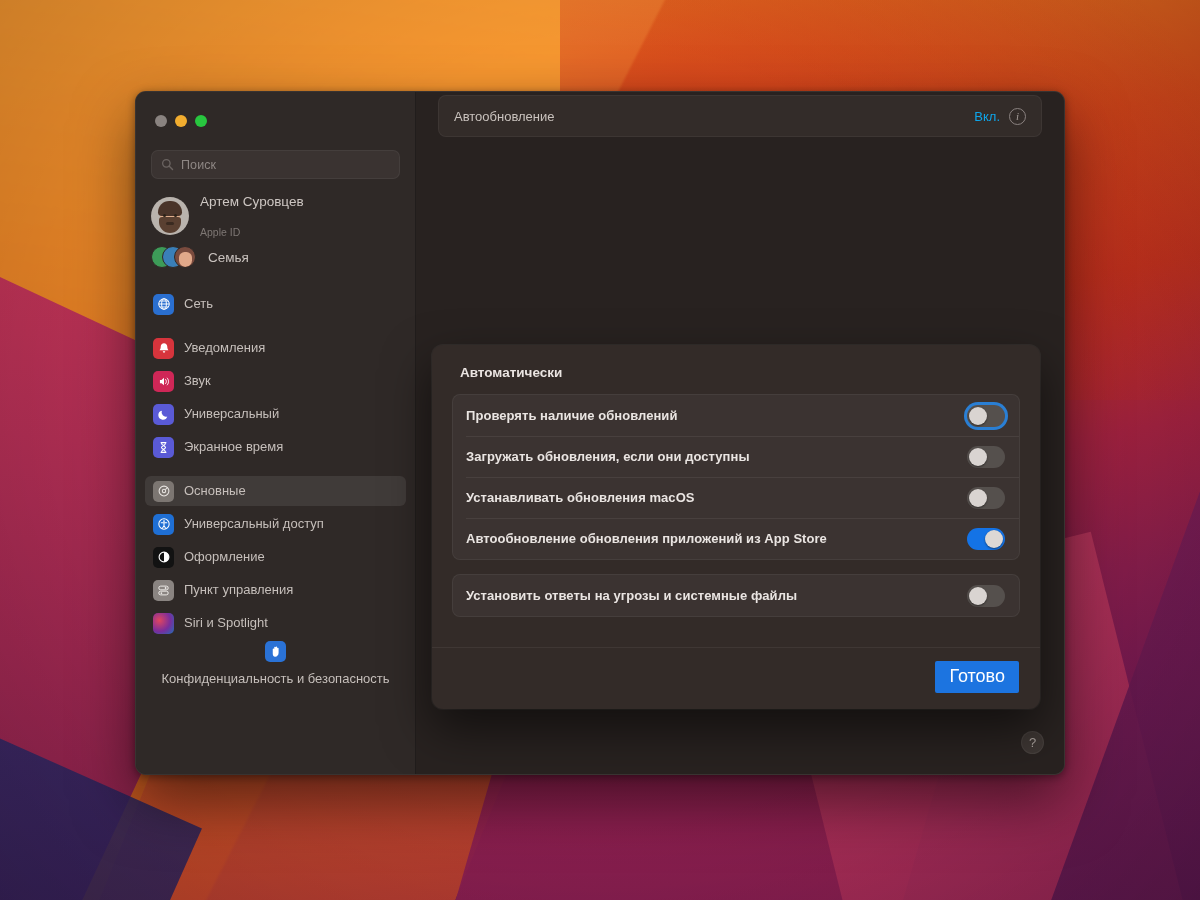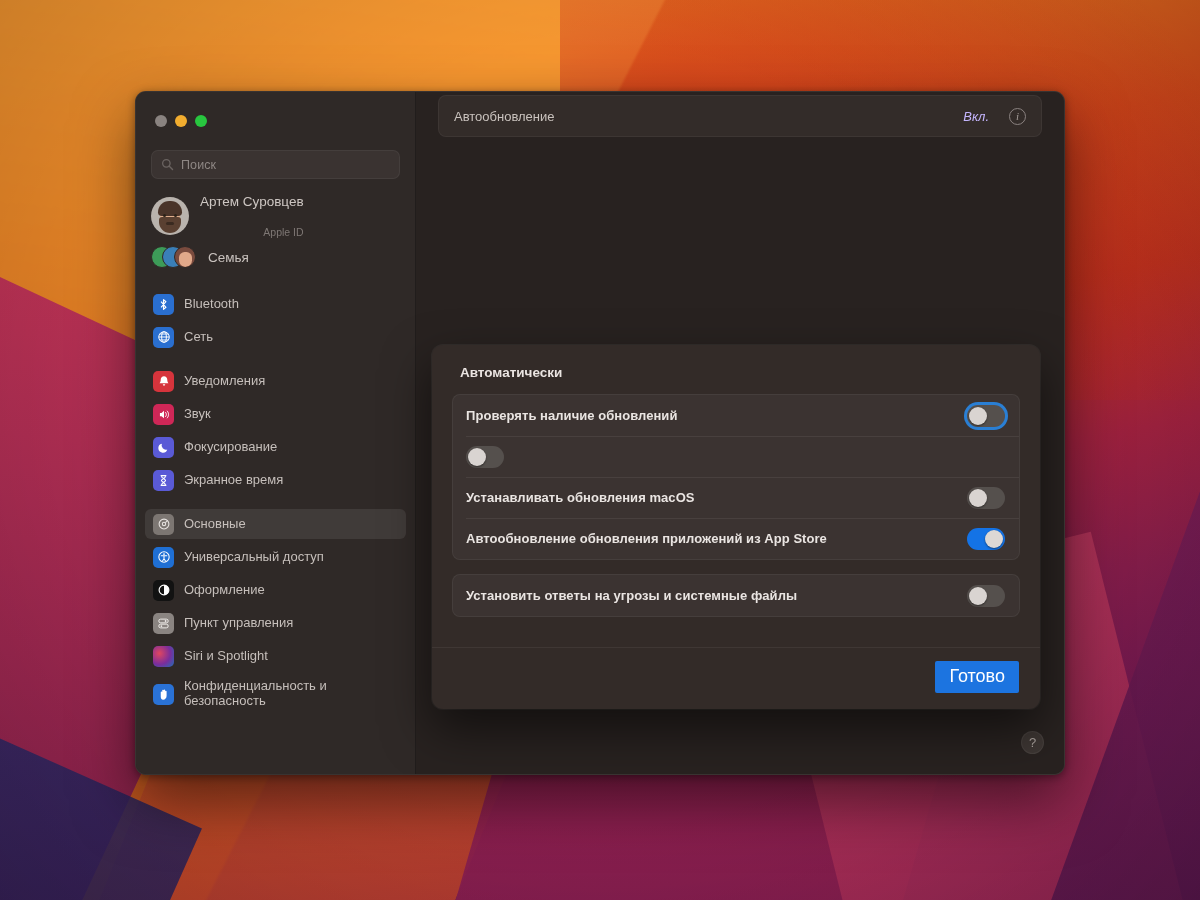--- a/index.html
+++ b/index.html
@@ -146,21 +146,21 @@
   .av-face { position: absolute; left: 9px; top: 11px; width: 20px; height: 22px;
     background: #e0ae8c; border-radius: 9px 9px 10px 10px; }
   .av-beard { position: absolute; left: 8px; top: 20px; width: 22px; height: 16px;
     background: #5a4031; border-radius: 3px 3px 11px 11px; }
   .av-mouth { position: absolute; left: 15px; top: 25px; width: 8px; height: 3px;
     background: #3a2a20; border-radius: 2px; }
   .av-eyeL { position: absolute; left: 12px; top: 17px; width: 3px; height: 3px;
     background: #2b2118; border-radius: 50%; }
   .av-eyeR { position: absolute; left: 23px; top: 17px; width: 3px; height: 3px;
     background: #2b2118; border-radius: 50%; }
-  .acct-text { display: flex; flex-direction: column; gap: 17px; text-align: right; }
+  .acct-text { display: flex; flex-direction: column; gap: 17px; }
   .acct-name { font-size: 13.5px; color: #cdc6c2; }
   .acct-sub { font-size: 10.5px; color: #7e7774; }
 
   #family-row {
     display: flex; align-items: center; gap: 11px;
     padding-left: 6px; height: 36px; margin-top: 4px;
     border-radius: 6px;
   }
   .fam-stack { position: relative; width: 46px; height: 22px; flex: none; }
   .fam-dot { position: absolute; top: 0; width: 22px; height: 22px; border-radius: 50%;
@@ -173,21 +173,21 @@
   .fam-label { font-size: 13.5px; color: #c9c2be; }
 
   .sb-group { margin-top: 14px; }
 
   .sb-item {
     display: flex; align-items: center; gap: 10px;
     height: 30px; padding: 0 8px;
     border-radius: 6px;
     margin-bottom: 3px;
   }
-  .sb-item.two-line { height: 40px; align-items: center; }
+  .sb-item.two-line { height: 40px; align-items: center; flex-direction: column; }
   .sb-item.selected { background: rgba(255,255,255,.085); }
   .sb-label { font-size: 13px; color: #c6bfbb; line-height: 1.15; }
   .sb-icon {
     width: 21px; height: 21px; border-radius: 5px; flex: none;
     display: flex; align-items: center; justify-content: center;
     color: #fff;
   }
   .sb-icon svg { display: block; }
 
   
@@ -211,21 +211,21 @@
   #autoupdate-row {
     margin: 3px 22px 0 22px;
     height: 42px;
     border-radius: 8px;
     background: #332c29;
     border: 1px solid rgba(255,255,255,.05);
     display: flex; align-items: center;
     padding: 0 15px;
   }
   .au-label { font-size: 13px; color: #c9c2bd; flex: 1; }
-  .au-value { font-size: 13px; color: #c4b5fd; margin-right: 20px; font-style: italic; }
+  .au-value { font-size: 13px; color: #0ea5e9; margin-right: 9px; }
   .info-icon {
     width: 17px; height: 17px; border-radius: 50%;
     border: 1.2px solid #8b8380;
     display: flex; align-items: center; justify-content: center;
     font-size: 11px; color: #a59d99;
     font-family: "Liberation Serif", serif; font-style: italic;
   }
 
   #help-button {
     position: absolute; right: 20px; bottom: 20px;
@@ -359,28 +359,20 @@
             <div class="fam-dot fam-1"></div>
             <div class="fam-dot fam-2"></div>
             <div class="fam-dot fam-3"></div>
           </div>
           <span class="fam-label">Семья</span>
         </div>
 
         <div class="sb-group">
           <div class="sb-item">
             <span class="sb-icon" style="background:#2a6fd0">
-              <svg width="11" height="13" viewBox="0 0 12 16" fill="none" stroke="#fff" stroke-width="1.4" stroke-linejoin="round">
-                <path d="M3 4.4L9 11.4 6 14V2l3 2.6L3 11.6"></path>
-              </svg>
-            </span>
-            <span class="sb-label">Bluetooth</span>
-          </div>
-          <div class="sb-item">
-            <span class="sb-icon" style="background:#2a6fd0">
               <svg width="14" height="14" viewBox="0 0 16 16" fill="none" stroke="#fff" stroke-width="1.1">
                 <circle cx="8" cy="8" r="6"></circle>
                 <ellipse cx="8" cy="8" rx="2.7" ry="6"></ellipse>
                 <line x1="2" y1="8" x2="14" y2="8"></line>
                 <line x1="3" y1="4.6" x2="13" y2="4.6"></line>
                 <line x1="3" y1="11.4" x2="13" y2="11.4"></line>
               </svg>
             </span>
             <span class="sb-label">Сеть</span>
           </div>
@@ -405,21 +397,21 @@
               </svg>
             </span>
             <span class="sb-label">Звук</span>
           </div>
           <div class="sb-item">
             <span class="sb-icon" style="background:#5a5ad6">
               <svg width="13" height="13" viewBox="0 0 16 16" fill="#fff">
                 <path d="M12.6 10.4A5.4 5.4 0 0 1 6 3.3a5.6 5.6 0 1 0 6.6 7.1z"></path>
               </svg>
             </span>
-            <span class="sb-label">Фокусирование</span>
+            <span class="sb-label">Универсальный</span>
           </div>
           <div class="sb-item">
             <span class="sb-icon" style="background:#5a5ad6">
               <svg width="11" height="13" viewBox="0 0 12 16" fill="none" stroke="#fff" stroke-width="1.3" stroke-linejoin="round">
                 <path d="M2.5 2h7M2.5 14h7M3.5 2.4c0 3 5 3.7 5 5.6s-5 2.6-5 5.6M8.5 2.4c0 3-5 3.7-5 5.6s5 2.6 5 5.6"></path>
               </svg>
             </span>
             <span class="sb-label">Экранное время</span>
           </div>
         </div>
@@ -500,20 +492,21 @@
       <div class="toggle-group">
 
         <div class="toggle-row">
           <span class="tg-label">Проверять наличие обновлений</span>
           <span class="switch focused">
             <span class="knob"></span>
           </span>
         </div>
 
         <div class="toggle-row">
+          <span class="tg-label">Загружать обновления, если они доступны</span>
           <span class="switch">
             <span class="knob"></span>
           </span>
         </div>
 
         <div class="toggle-row">
           <span class="tg-label">Устанавливать обновления macOS</span>
           <span class="switch">
             <span class="knob"></span>
           </span>

